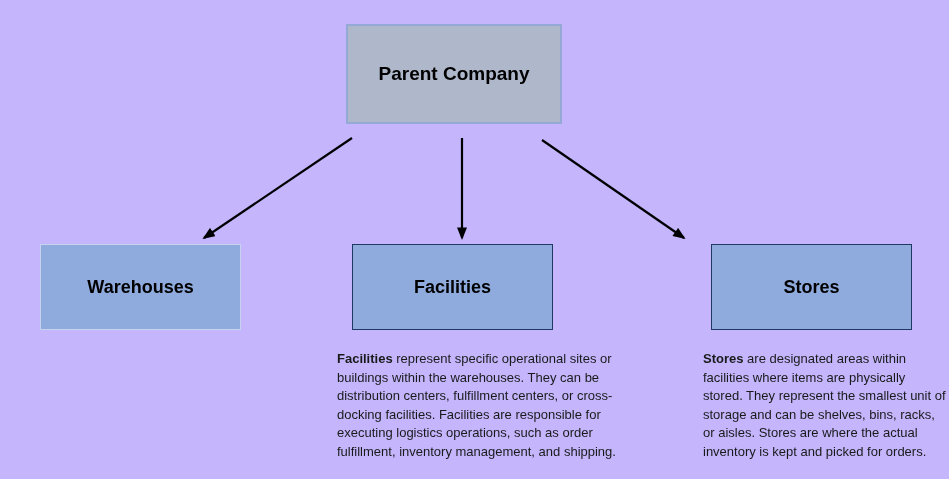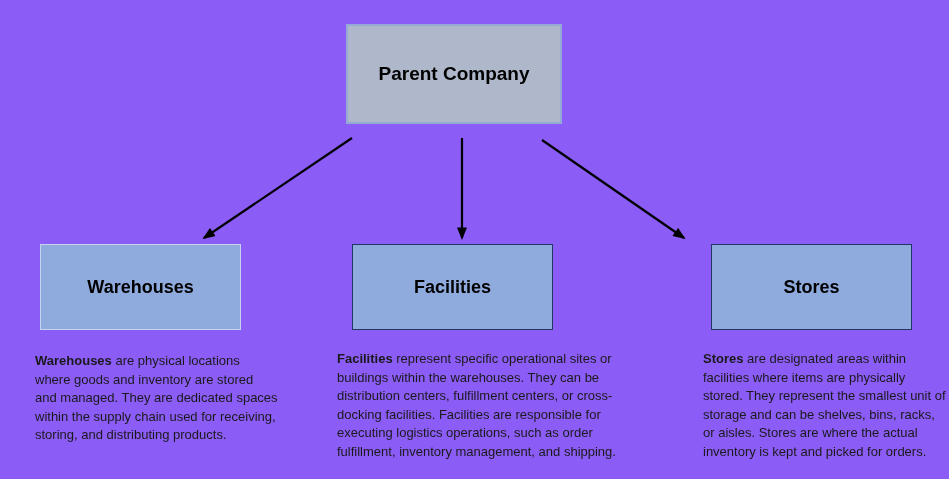--- a/index.html
+++ b/index.html
@@ -54,21 +54,21 @@
     pointer-events: none;
   }
   .arrows line {
     stroke: currentColor;
     stroke-width: 2.2;
   }
 </style>
 </head>
 <body>
 
-<div class="canvas" style="background: #8b5cf6;">
+<div class="canvas" style="background: #c4b5fd;">
 
   <div class="node parent-node" style="background: rgb(174, 184, 202); border-color: rgb(148, 169, 214); color: rgb(0, 0, 0);">
     <span>Parent Company</span>
   </div>
 
   <svg class="arrows" viewBox="0 0 949 479" xmlns="http://www.w3.org/2000/svg" style="color: rgb(0, 0, 0);">
     <defs>
       <marker id="arrowhead" markerUnits="userSpaceOnUse" markerWidth="13" markerHeight="10" viewBox="0 0 10 8" refX="8.5" refY="4" orient="auto">
         <polygon points="0 0, 10 4, 0 8" fill="currentColor"></polygon>
       </marker>
@@ -83,23 +83,20 @@
   </div>
 
   <div class="node child-node child-facilities" style="background: rgb(143, 170, 220); border-color: rgb(31, 56, 100); color: rgb(0, 0, 0);">
     <span>Facilities</span>
   </div>
 
   <div class="node child-node child-stores" style="background: rgb(143, 170, 220); border-color: rgb(31, 56, 100); color: rgb(0, 0, 0);">
     <span>Stores</span>
   </div>
 
-  <p class="desc desc-warehouses" style="color: rgb(26, 26, 26);">
-    <b>Warehouses</b><span> are physical locations where goods and inventory are stored and managed. They are dedicated spaces within the supply chain used for receiving, storing, and distributing products.</span>
-  </p>
 
   <p class="desc desc-stores" style="color: rgb(26, 26, 26);">
     <b>Stores</b><span> are designated areas within facilities where items are physically stored. They represent the smallest unit of storage and can be shelves, bins, racks, or aisles. Stores are where the actual inventory is kept and picked for orders.</span>
   </p>
 
   <p class="desc desc-facilities" style="color: rgb(26, 26, 26);">
     <b>Facilities</b><span> represent specific operational sites or buildings within the warehouses. They can be distribution centers, fulfillment centers, or cross-docking facilities. Facilities are responsible for executing logistics operations, such as order fulfillment, inventory management, and shipping.</span>
   </p>
 
 </div>

